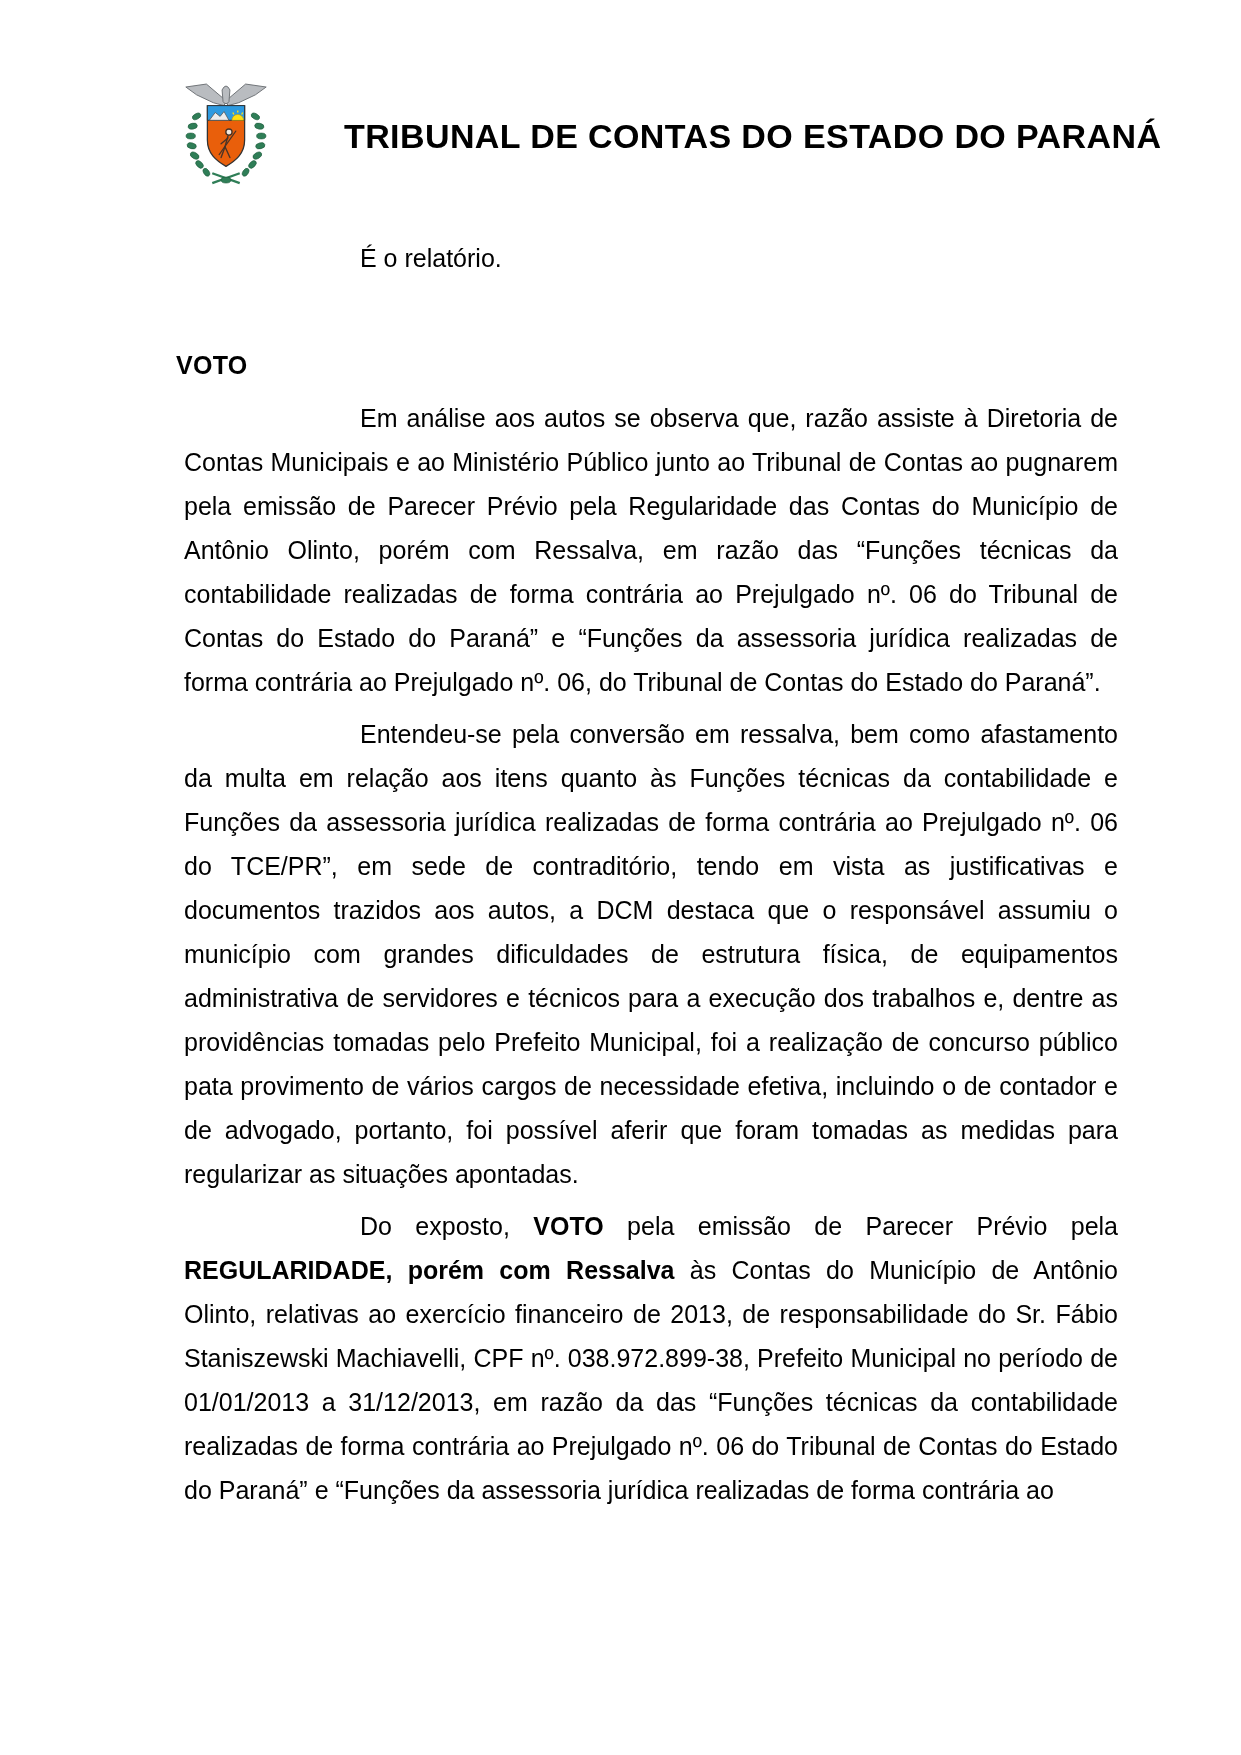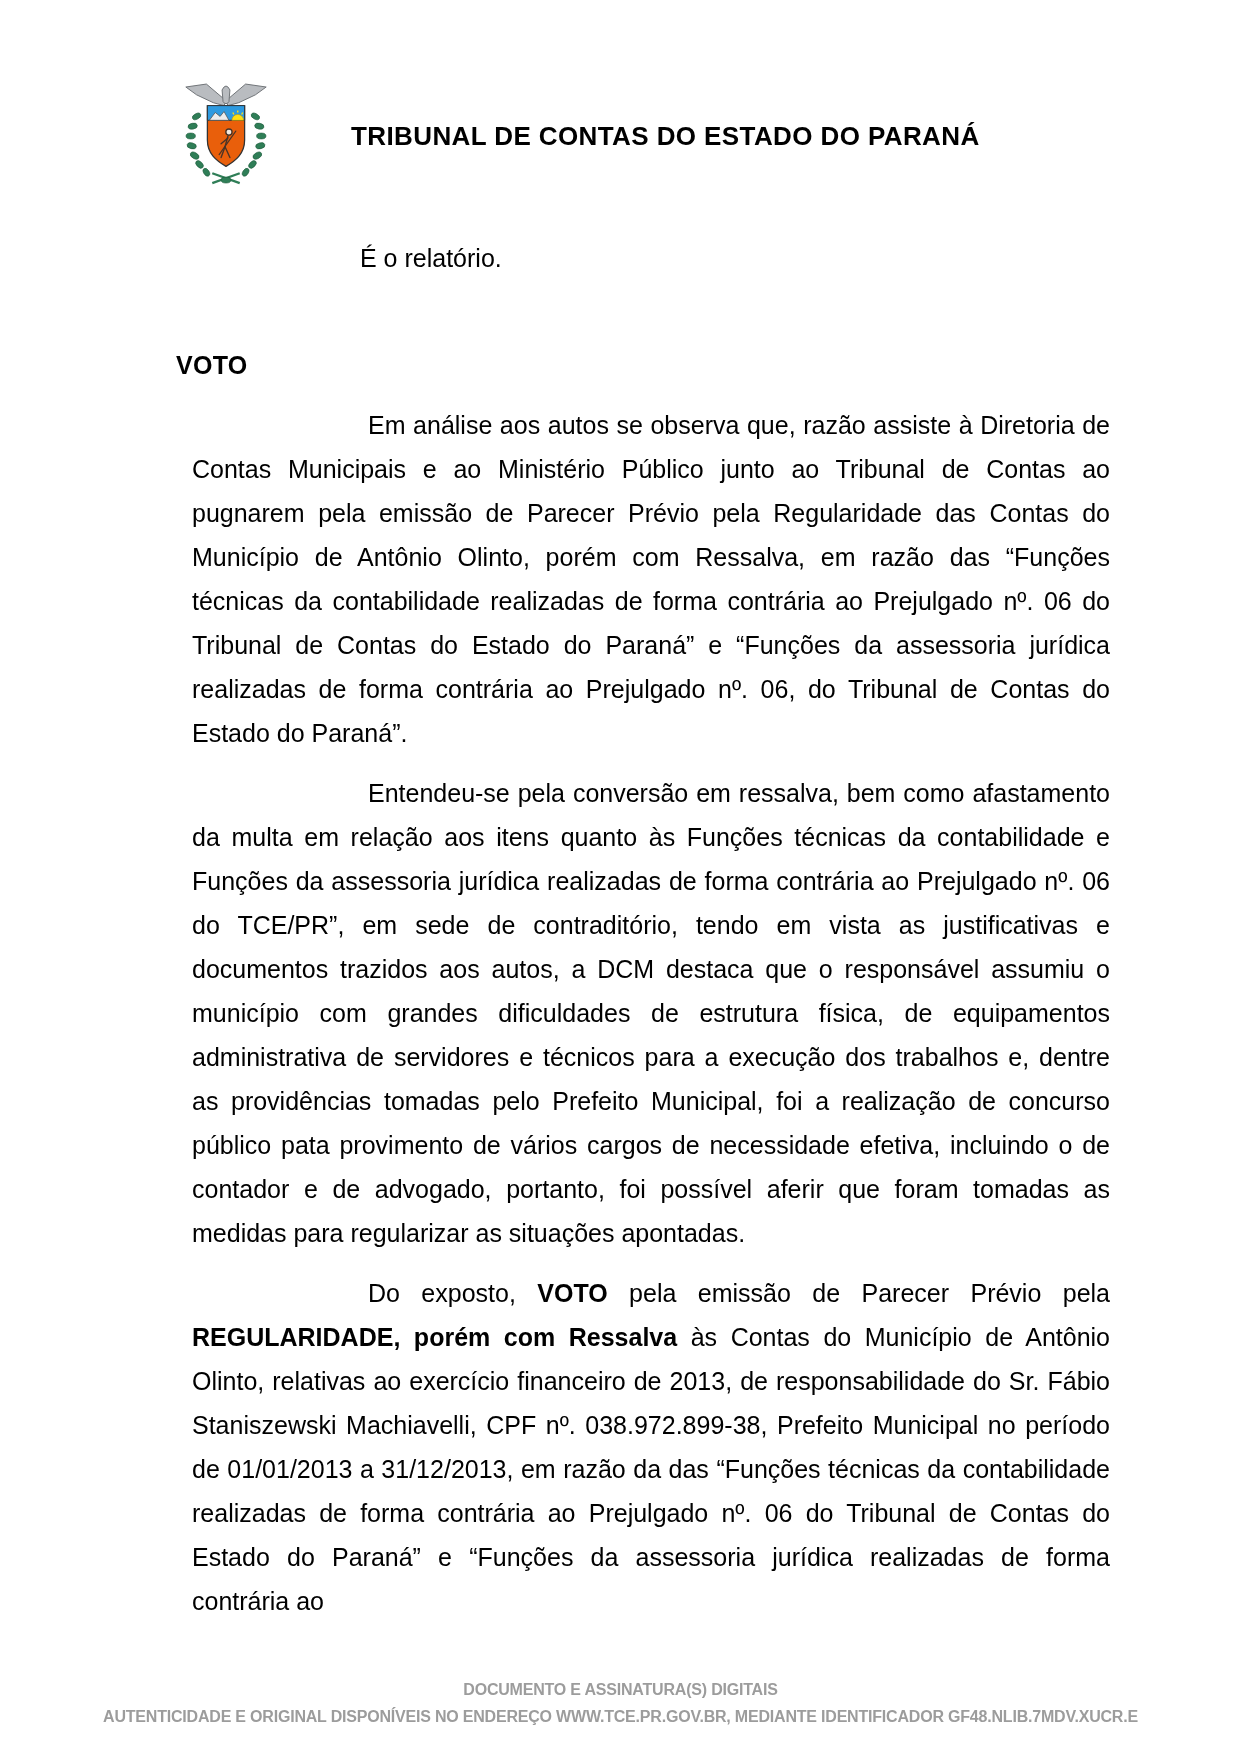--- a/index.html
+++ b/index.html
@@ -25,22 +25,22 @@
     align-items: center;
     gap: 60px;
   }
   .logo {
     width: 98px;
     height: 116px;
     flex: 0 0 auto;
   }
   .logo svg { width: 100%; height: 100%; display: block; }
   .title {
-    margin: 16px;
-    font-size: 26px;
+    margin: 9px;
+    font-size: 34px;
     font-weight: bold;
     letter-spacing: 0.4px;
     white-space: nowrap;
   }
   .body {
     position: absolute;
     left: 176px;
     top: 228px;
     width: 950px;
     font-size: 25px;
@@ -51,21 +51,21 @@
     text-indent: 176px;
   }
   .voto {
     margin: 63px 0 0 0;
     font-size: 25px;
     font-weight: bold;
     letter-spacing: 0.3px;
   }
   .paragraphs { margin-top: 9px; }
   .paragraphs p {
-    margin: 16px;
+    margin: 8px;
     text-indent: 176px;
     text-align: justify;
   }
   .paragraphs .bold { font-weight: bold; }
   .footer {
     position: absolute;
     left: 0;
     right: 0;
     top: 1676px;
     text-align: center;
@@ -133,18 +133,14 @@
   <main class="body">
     <p class="report">É o relatório.</p>
     <h2 class="voto">VOTO</h2>
     <div id="paragraphs" class="paragraphs">
         <p><span>Em análise aos autos se observa que, razão assiste à Diretoria de Contas Municipais e ao Ministério Público junto ao Tribunal de Contas ao pugnarem pela emissão de Parecer Prévio pela Regularidade das Contas do Município de Antônio Olinto, porém com Ressalva, em razão das “Funções técnicas da contabilidade realizadas de forma contrária ao Prejulgado nº. 06 do Tribunal de Contas do Estado do Paraná” e “Funções da assessoria jurídica realizadas de forma contrária ao Prejulgado nº. 06, do Tribunal de Contas do Estado do Paraná”.</span></p>
         <p><span>Entendeu-se pela conversão em ressalva, bem como afastamento da multa em relação aos itens quanto às Funções técnicas da contabilidade e Funções da assessoria jurídica realizadas de forma contrária ao Prejulgado nº. 06 do TCE/PR”, em sede de contraditório, tendo em vista as justificativas e documentos trazidos aos autos, a DCM destaca que o responsável assumiu o município com grandes dificuldades de estrutura física, de equipamentos administrativa de servidores e técnicos para a execução dos trabalhos e, dentre as providências tomadas pelo Prefeito Municipal, foi a realização de concurso público pata provimento de vários cargos de necessidade efetiva, incluindo o de contador e de advogado, portanto, foi possível aferir que foram tomadas as medidas para regularizar as situações apontadas.</span></p>
         <p><span>Do exposto, </span><span class="bold">VOTO</span><span> pela emissão de Parecer Prévio pela </span><span class="bold">REGULARIDADE, porém com Ressalva</span><span> às Contas do Município de Antônio Olinto, relativas ao exercício financeiro de 2013, de responsabilidade do Sr. Fábio Staniszewski Machiavelli, CPF nº. 038.972.899-38, Prefeito Municipal no período de 01/01/2013 a 31/12/2013, em razão da das “Funções técnicas da contabilidade realizadas de forma contrária ao Prejulgado nº. 06 do Tribunal de Contas do Estado do Paraná” e “Funções da assessoria jurídica realizadas de forma contrária ao</span></p>
       </div>
   </main>
 
-  <footer class="footer">
-    <div>DOCUMENTO E ASSINATURA(S) DIGITAIS</div>
-    <div>AUTENTICIDADE E ORIGINAL DISPONÍVEIS NO ENDEREÇO WWW.TCE.PR.GOV.BR, MEDIANTE IDENTIFICADOR GF48.NLIB.7MDV.XUCR.E</div>
-  </footer>
 
 </div>
 
 </body></html>

